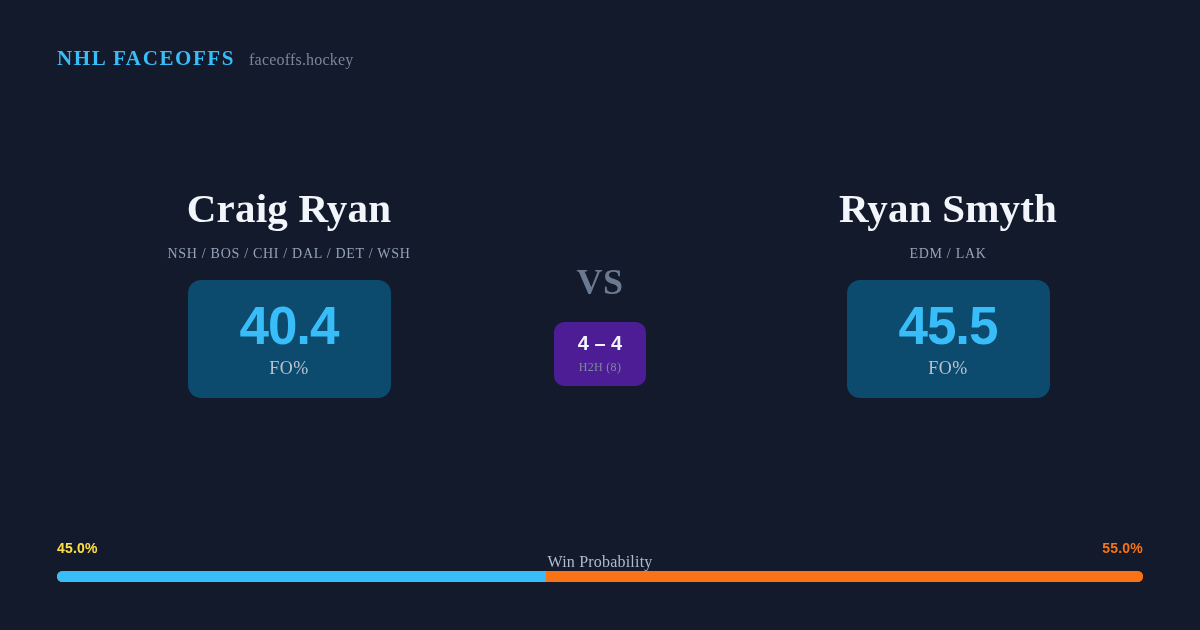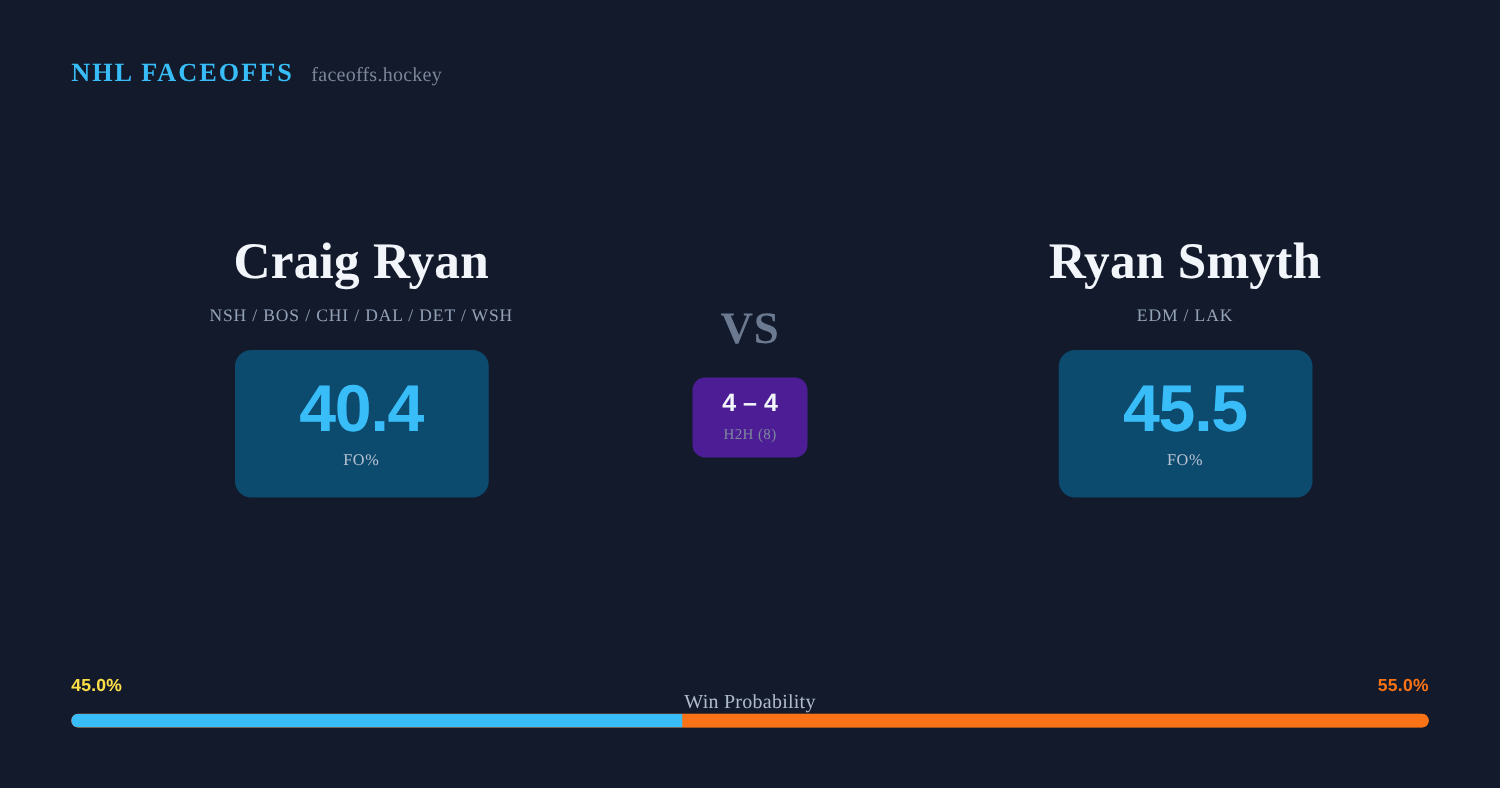--- a/index.html
+++ b/index.html
@@ -96,21 +96,21 @@
     font-family: "Liberation Sans", "DejaVu Sans", sans-serif;
     font-size: 53px;
     font-weight: 700;
     color: #38bdf8;
     line-height: 1;
     letter-spacing: -1px;
   }
   .stat-label {
     margin-top: 6px;
     font-family: "Liberation Serif", "DejaVu Serif", serif;
-    font-size: 13px;
+    font-size: 18px;
     font-weight: 400;
     color: #b9c3d2;
     letter-spacing: 0.5px;
   }
 
   
   .center-col {
     position: absolute;
     left: 500px;
     top: 58px;
@@ -119,20 +119,21 @@
     flex-direction: column;
     align-items: center;
   }
   .vs-text {
     font-family: "Liberation Serif", "DejaVu Serif", serif;
     font-size: 36px;
     font-weight: 700;
     color: #6b7a90;
     line-height: 1;
     letter-spacing: 0.5px;
+    margin-top: 20px;
   }
   .h2h-card {
     margin-top: 22px;
     width: 92px;
     height: 64px;
     background: #4c1d95;
     border-radius: 10px;
     display: flex;
     flex-direction: column;
     align-items: center;

